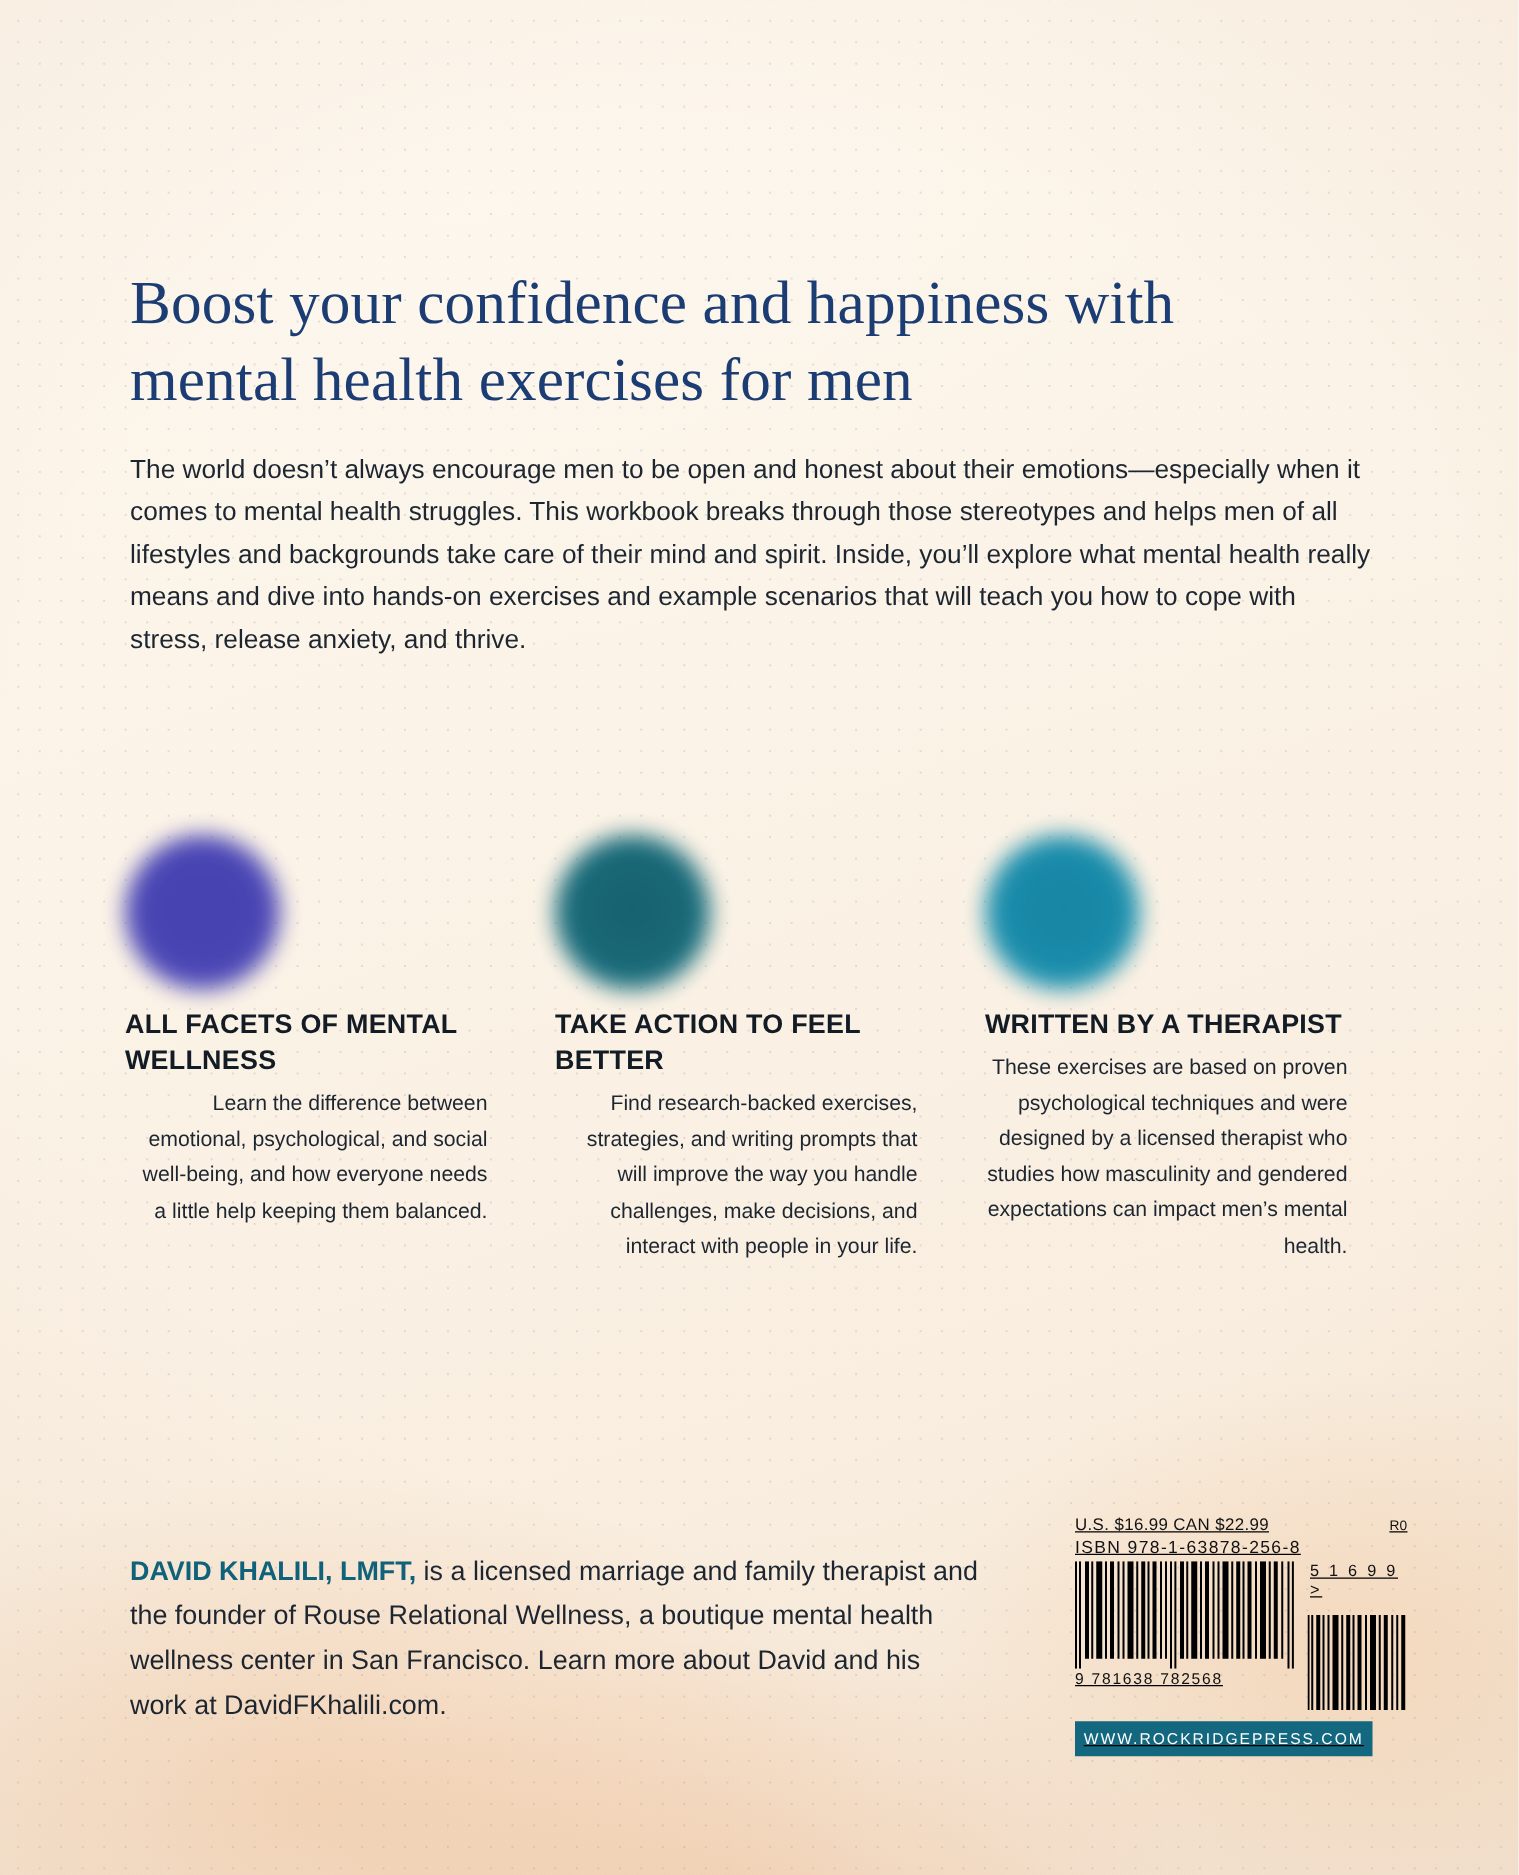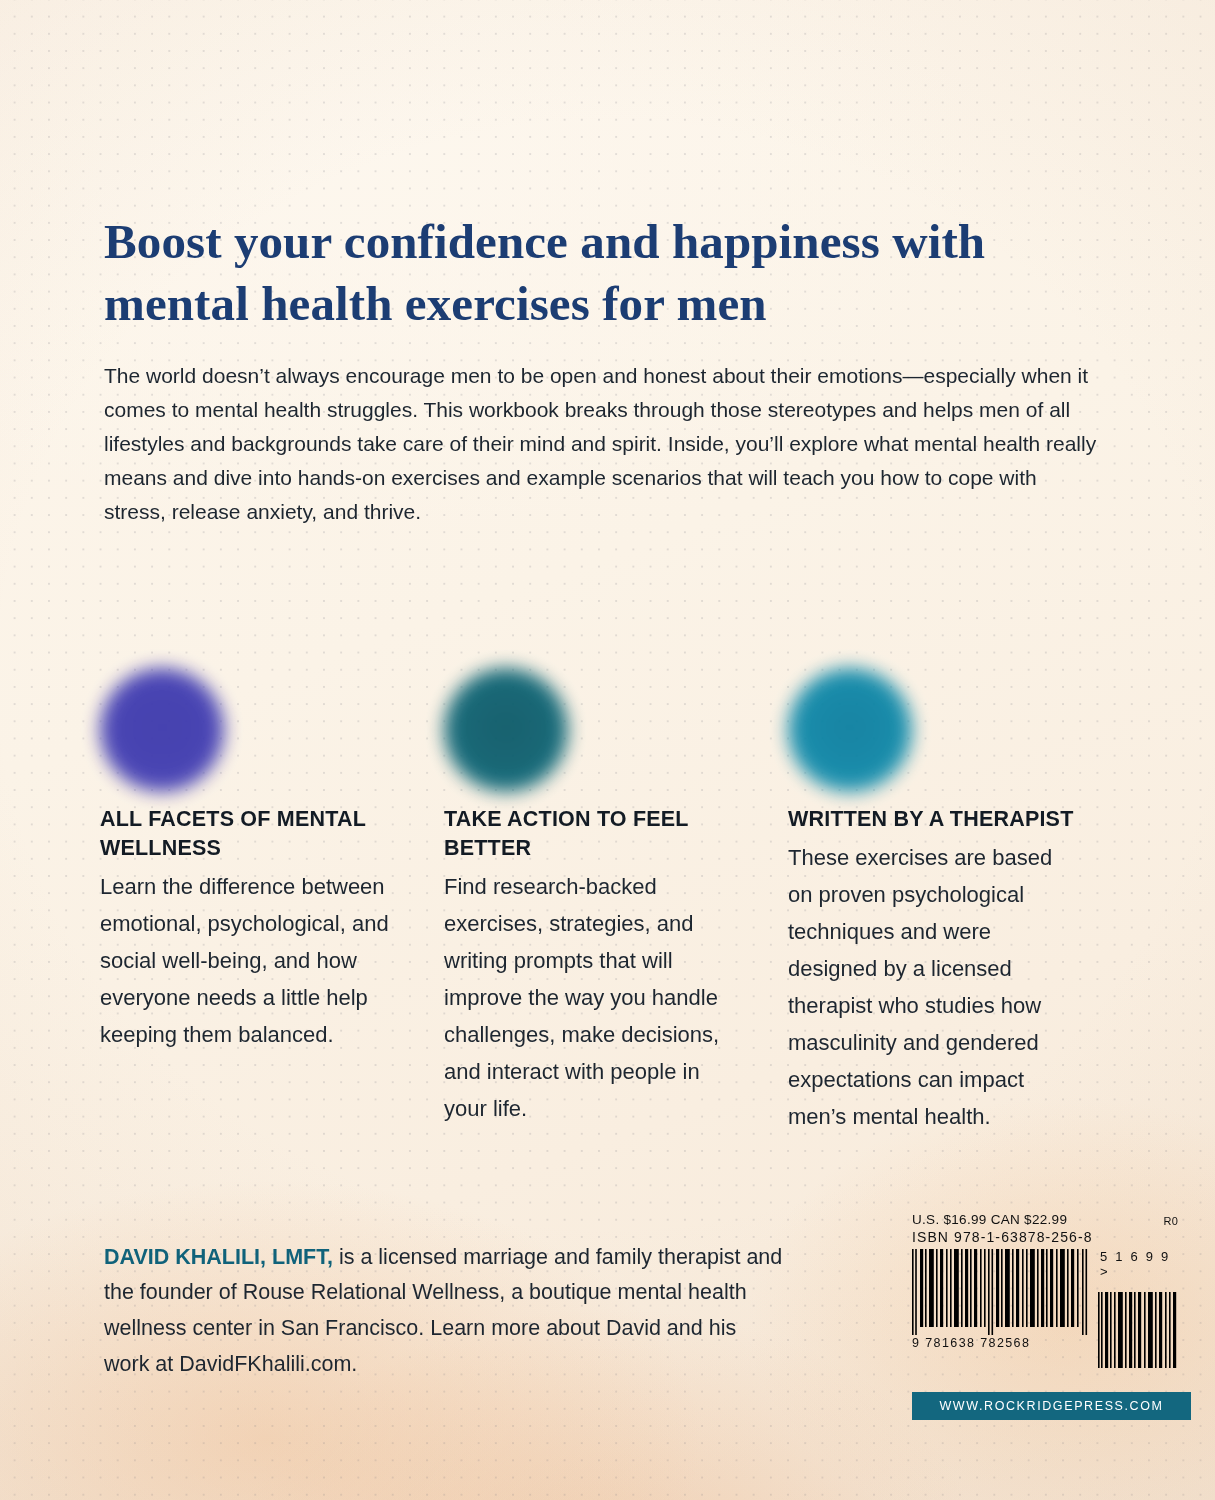--- a/index.html
+++ b/index.html
@@ -45,21 +45,21 @@
   }
 
   .headline {
     position: absolute;
     left: 104px;
     top: 178px;
     width: 900px;
     font-family: "Liberation Serif", serif;
     font-size: 49px;
     line-height: 1.27;
-    font-weight: 700;
+    font-weight: 400;
     color: #1c3d73;
     letter-spacing: 0.1px;
   }
 
   .intro {
     position: absolute;
     left: 104px;
     top: 338px;
     width: 1000px;
     font-size: 21px;
@@ -100,46 +100,48 @@
   .col-title {
     font-size: 21.5px;
     font-weight: 700;
     line-height: 1.35;
     color: #131b24;
     letter-spacing: 0.2px;
     margin-bottom: 6px;
     text-transform: uppercase;
   }
   .col-body {
-    font-size: 22px;
+    font-size: 17px;
     line-height: 1.68;
     color: #1d2630;
+    text-align: right;
   }
 
   .author {
     position: absolute;
     left: 104px;
     top: 1218px;
     width: 680px;
     font-size: 21.5px;
     line-height: 1.66;
     color: #1d2630;
   }
   .author b {
     color: #10627a;
     font-weight: 700;
     text-align: right;
   }
 
   
   .barcode-block {
     position: absolute;
-    left: 912px;
+    left: 860px;
     top: 1212px;
     width: 266px;
+    text-decoration: underline;
   }
   .price-row {
     display: flex;
     justify-content: space-between;
     align-items: flex-end;
     font-size: 13.5px;
     color: #111;
     letter-spacing: 0.2px;
     margin-bottom: 2px;
   }
@@ -171,28 +173,28 @@
     width: 100%;
     display: block;
   }
   .ean-digits {
     font-size: 12.5px;
     letter-spacing: 1.4px;
     color: #111;
     margin-top: 1px;
   }
   .publisher-bar {
-    margin-top: 24px;
+    margin-top: 9px;
     background: #13677f;
     color: #ffffff;
     text-align: center;
     font-size: 12.5px;
     letter-spacing: 1.6px;
     padding: 7px 0 7px 0;
-    width: 279px;
+    width: 238px;
     box-sizing: border-box;
   }
 </style>
 </head>
 <body>
 
 <div class="cover">
   <div class="grid-texture"></div>
   <div class="vignette"></div>
 

